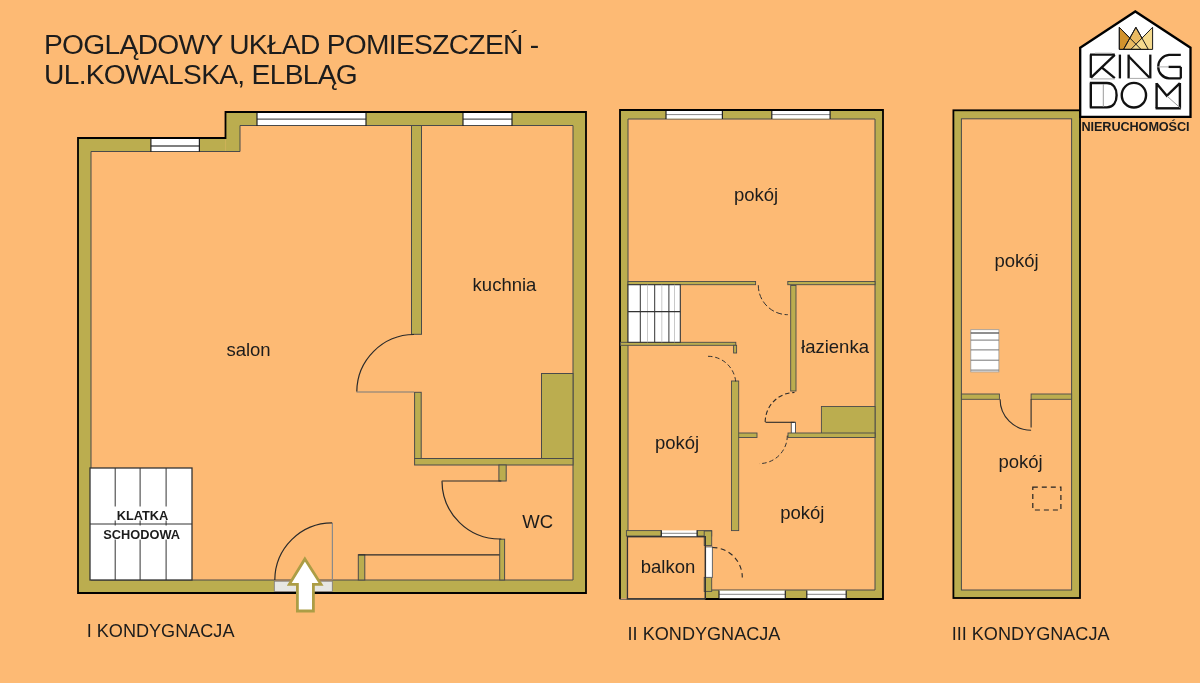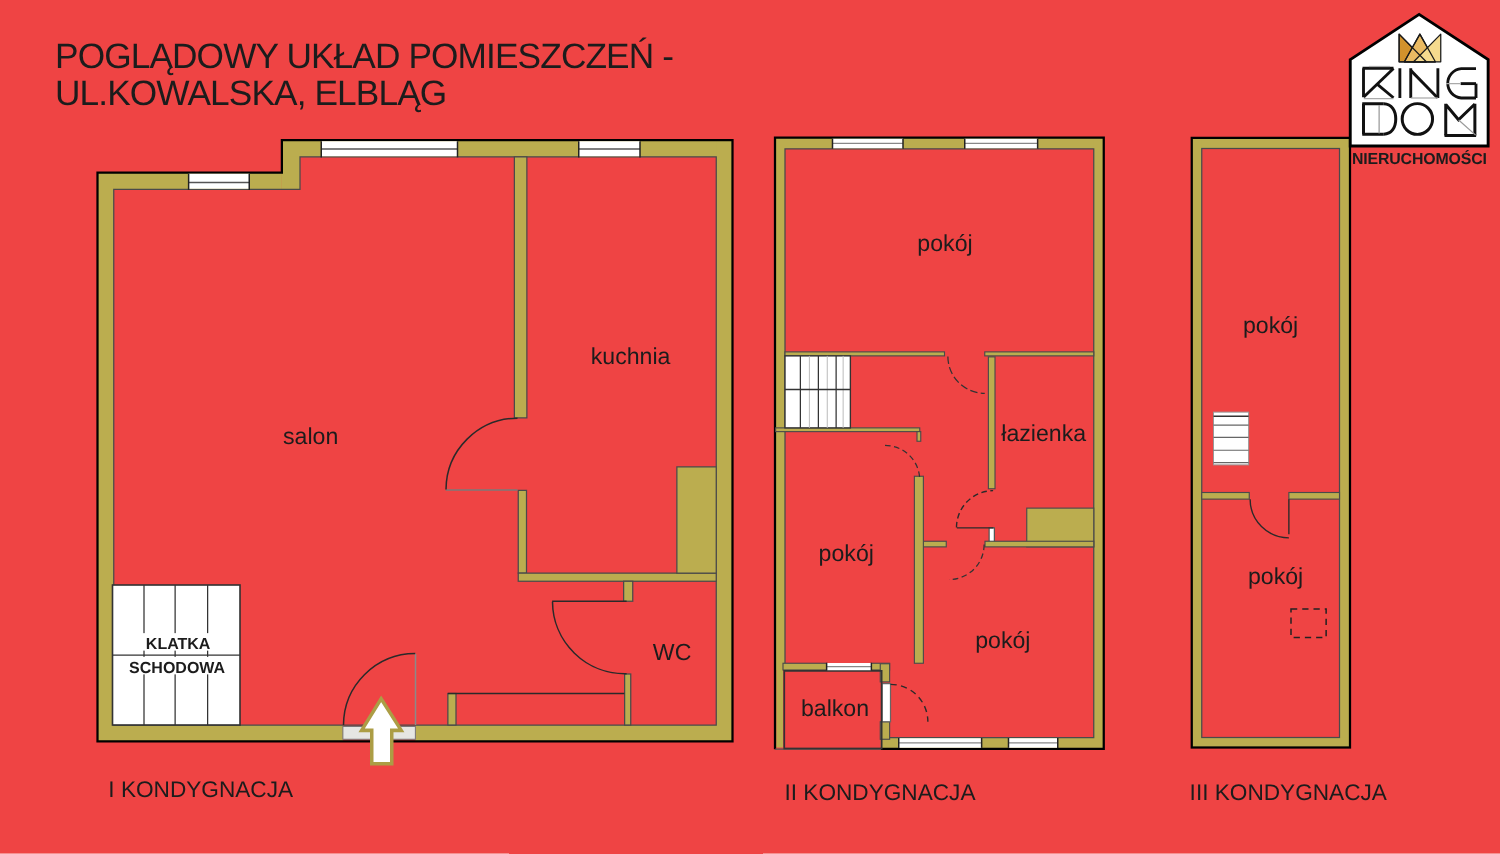--- a/index.html
+++ b/index.html
@@ -1,16 +1,16 @@
 <!DOCTYPE html>
 <html><head>
 <meta charset="utf-8">
 <style>
   html,body{margin:0;padding:0;background:#ffffff;}
-  .page{position:relative;width:1200px;height:683px;background:#ef4444;font-family:"Liberation Sans", sans-serif;}
+  .page{position:relative;width:1200px;height:683px;background:#fdba74;font-family:"Liberation Sans", sans-serif;}
   svg{position:absolute;left:0;top:0;}
   text{font-family:"Liberation Sans", sans-serif;fill:#1c1c1c;}
 </style>
 </head>
 <body>
 <div class="page">
 <svg width="1200" height="683" viewBox="0 0 1200 683">
 
 <g>
 <text x="44" y="54.4" font-size="28.2" letter-spacing="-0.7">POGLĄDOWY UKŁAD POMIESZCZEŃ -</text>

